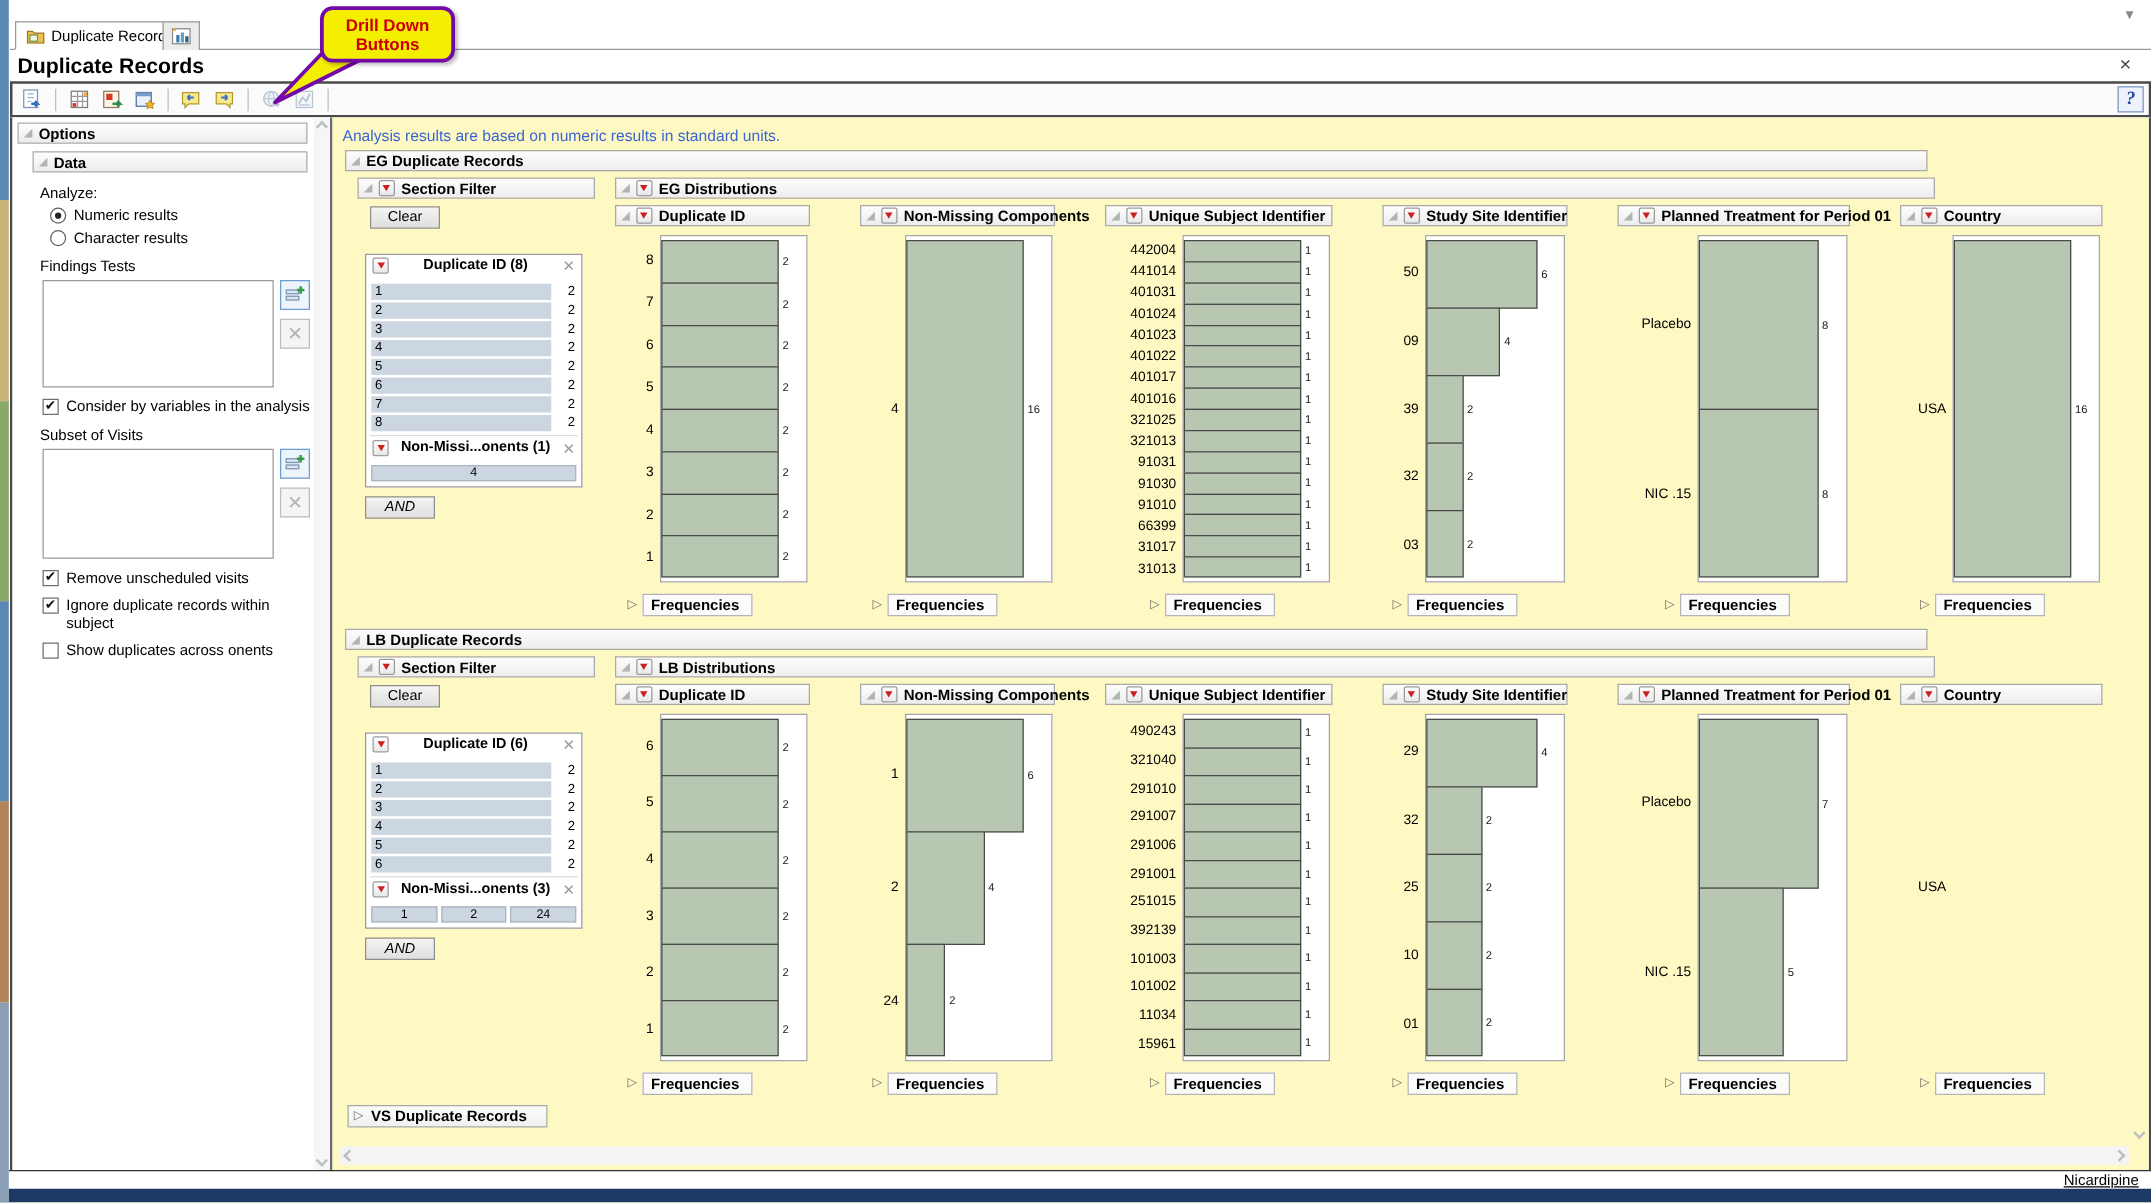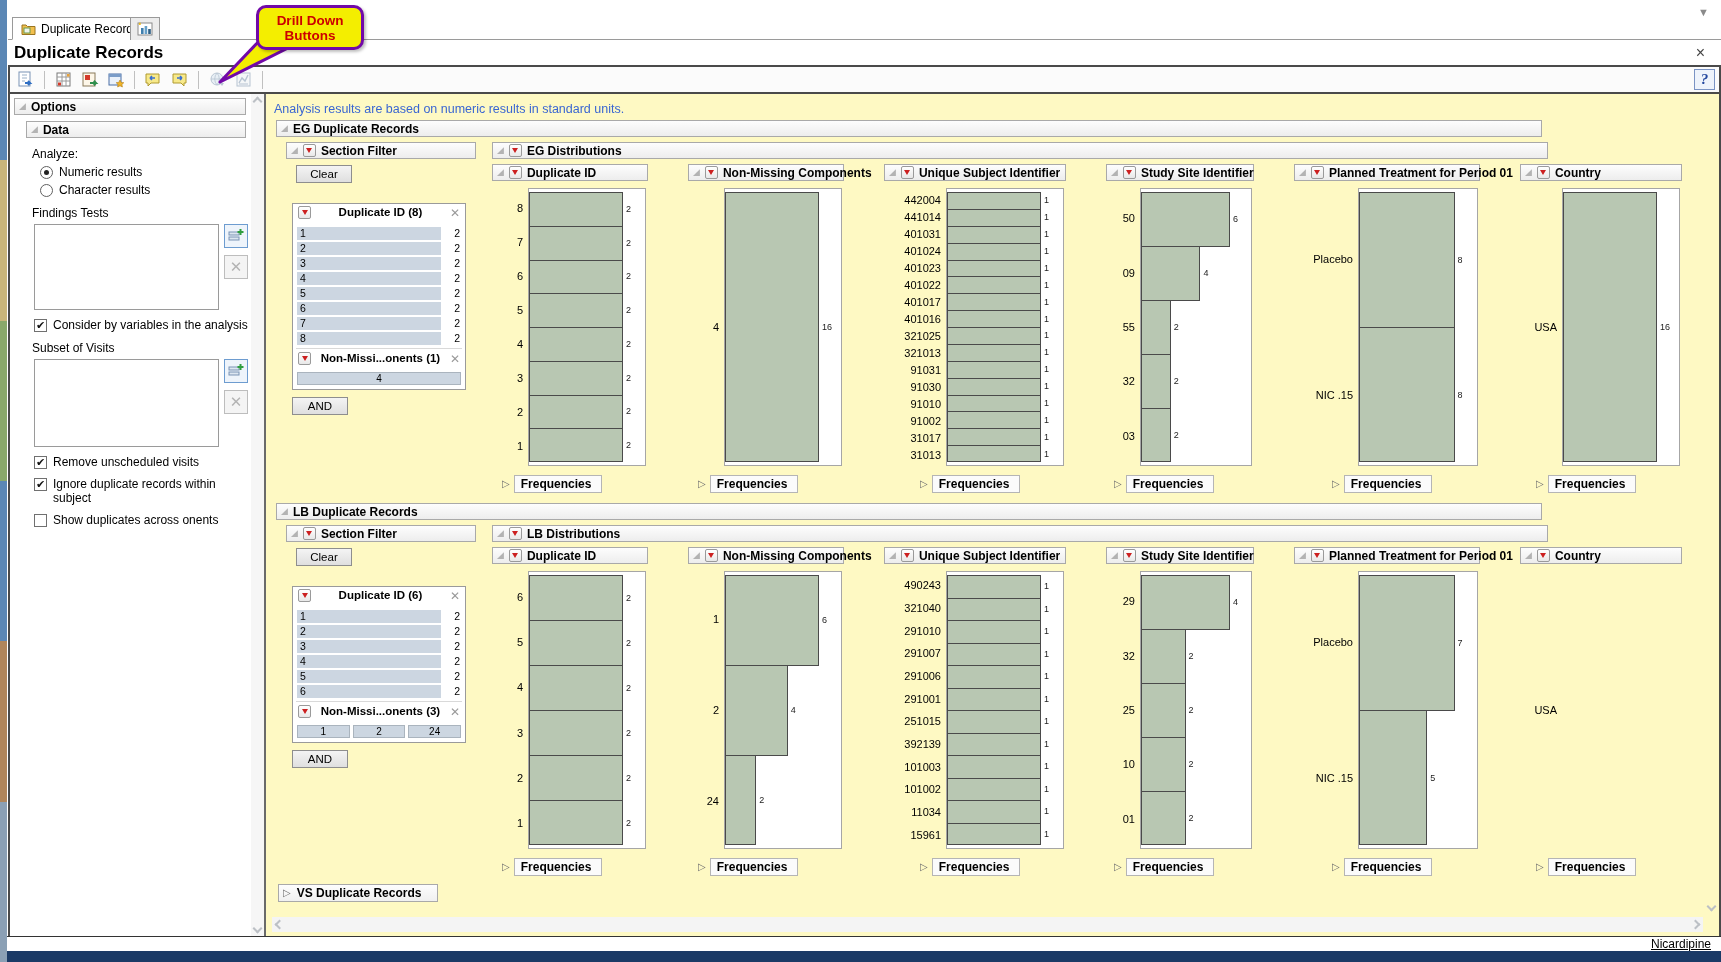--- a/index.html
+++ b/index.html
@@ -59,21 +59,21 @@
   .chev.left{transform:rotate(135deg);} .chev.right{transform:rotate(-45deg);}
   
   .report{flex:1; position:relative; padding:6px 0 0 6px; overflow:hidden; background:#fef9c3;}
   .note{color:var(--note-color); font-size:12.5px; margin:2px 0 4px 2px;}
   .section-hd{width:1266px; margin-left:4px;}
   .sec-body{display:flex; margin-left:14px;}
   .fcol{width:206px; flex:none;}
   .filter-hd{width:190px; margin-top:5px;}
   .btn{display:inline-block; border:1px solid #8e8e8e; background:linear-gradient(#f4f4f4,#dfdfdf); font-size:11.5px; text-align:center; padding:2px 0;}
   .clear-btn{width:56px; margin:6px 0 0 10px;}
-  .and-btn{width:56px; margin:7px 12px 0 6px;}
+  .and-btn{width:56px; margin:7px 12px 0 6px;font-style:italic;}
   .filter-box{width:174px; margin:20px 0 0 6px; border:1px solid #9a9a9a; background:#fff; padding:2px 3px 4px 3px;}
   .fg-hd{height:19px; display:flex; align-items:flex-start; gap:4px; padding:0 2px;}
   .fg-title{flex:1; text-align:center; font-weight:bold; font-size:11.5px; white-space:nowrap; overflow:hidden;}
   .fg-x{color:#9a9a9a; font-size:12px; font-weight:bold;}
   .frow{height:13px; margin:2px 1px; position:relative;}
   .frow .fbar{position:absolute; left:0; top:0; bottom:0; width:88%; background:var(--filter-row);}
   .frow .flab{position:absolute; left:3px; top:0; font-size:10.5px; line-height:13px;}
   .frow .fcnt{position:absolute; right:1px; top:0; font-size:10.5px; line-height:13px;}
   .fg-sep{border-top:1px solid #d9d9d9; margin:3px 0;}
   .seg-row{display:flex; gap:3px; margin:1px 1px 0 1px;}
@@ -481,21 +481,21 @@
                         <div>401024</div>
                         <div>401023</div>
                         <div>401022</div>
                         <div>401017</div>
                         <div>401016</div>
                         <div>321025</div>
                         <div>321013</div>
                         <div>91031</div>
                         <div>91030</div>
                         <div>91010</div>
-                        <div>91002</div>
+                        <div>66399</div>
                         <div>31017</div>
                         <div>31013</div>
                       </div>
                       <div class="frame" style="width: 118px; height: 278px;">
                         <div class="slot">
                           <div class="hbar" style="width: 81%;"></div>
                           <span class="vlab" style="left: calc(81% + 3px);">1</span>
                         </div>
                         <div class="slot">
                           <div class="hbar" style="width: 81%;"></div>
@@ -569,21 +569,21 @@
                       <span class="tri-open">◢</span>
                       <span class="red-menu-btn">
                         <i></i>
                       </span>
                       <span>Study Site Identifier</span>
                     </div>
                     <div class="plot">
                       <div class="labels-col" style="width: 34px; height: 278px;">
                         <div>50</div>
                         <div>09</div>
-                        <div>55</div>
+                        <div>39</div>
                         <div>32</div>
                         <div>03</div>
                       </div>
                       <div class="frame" style="width: 112px; height: 278px;">
                         <div class="slot">
                           <div class="hbar" style="width: 81%;"></div>
                           <span class="vlab" style="left: calc(81% + 3px);">6</span>
                         </div>
                         <div class="slot">
                           <div class="hbar" style="width: 54%;"></div>

